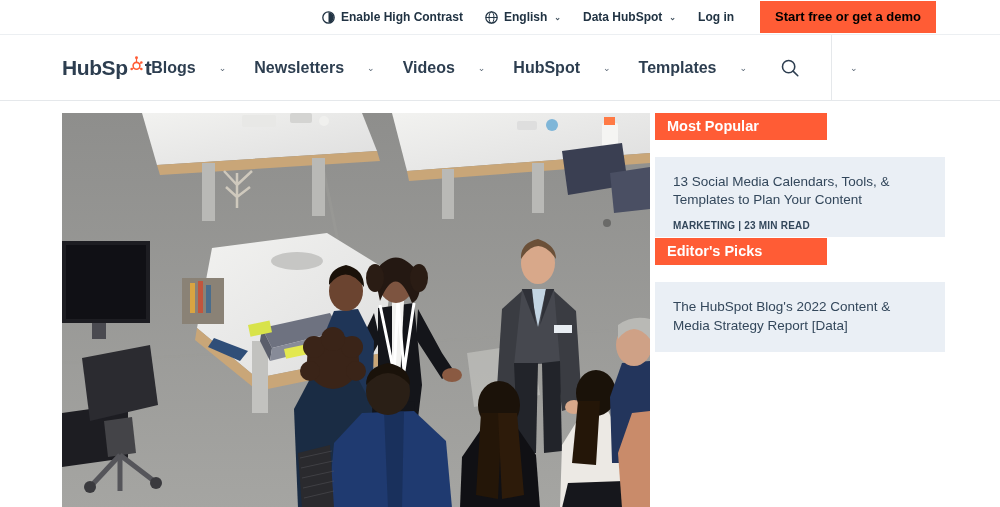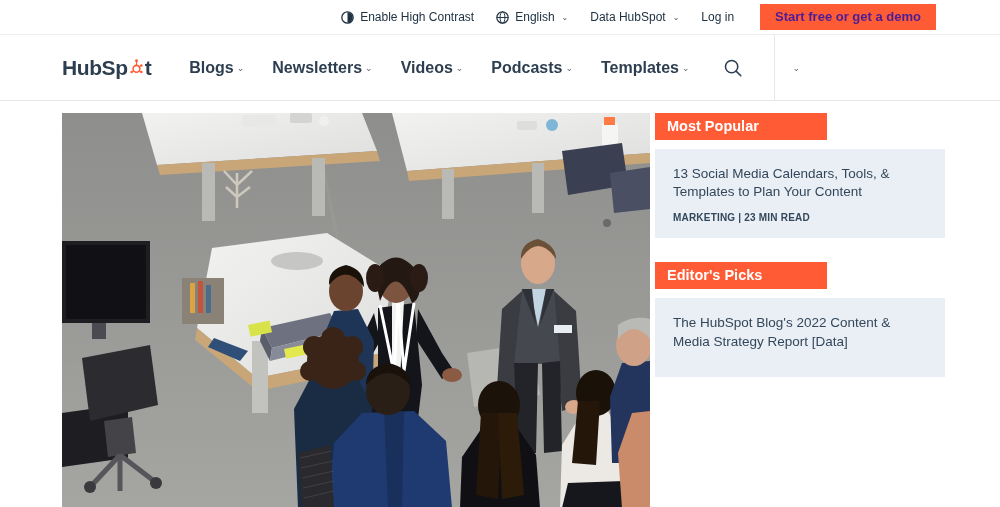--- a/index.html
+++ b/index.html
@@ -16,62 +16,61 @@
     display: flex;
     align-items: center;
     justify-content: flex-end;
     padding-right: 64px;
     gap: 22px;
     background: #fff;
     border-bottom: 1px solid #eceff2;
   }
   .util-item {
     display: flex; align-items: center; gap: 6px;
-    font-size: 12px; font-weight: normal; color: #213343;
+    font-size: 12px; font-weight: bold; color: #213343;
     cursor: pointer; white-space: nowrap;
   }
   .util-item .chev { font-size: 8px; opacity: .85; margin-left: 1px; }
   .icon-svg { display: block; }
   .cta-button {
     background: #ff5c35;
-    color: #4c1d95;
+    color: #000000;
     font-size: 13px;
     font-weight: bold;
     border: none;
     padding: 0 15px;
-    height: 26px;
+    height: 32px;
     line-height: 26px;
     cursor: pointer;
     font-family: "Liberation Sans", sans-serif;
     white-space: nowrap;
     margin-left: 4px;
   }
 
   
   .main-nav {
     height: 66px;
     display: flex;
     align-items: center;
     border-bottom: 1px solid #e5e8eb;
     background: #fff;
   }
   .logo {
     margin-left: 62px;
-    margin-right: 38px;
-    display: flex; align-items: center;
+    display: flex; 
     cursor: pointer;
     font-size: 21px;
     font-weight: bold;
     letter-spacing: -0.4px;
     color: #2d3e50;
   }
   .logo .sprocket { display: inline-block; vertical-align: middle; margin: 0 0px; }
   .nav-links { display: flex; align-items: center; gap: 28px; flex: 0 0 auto; }
   .nav-link {
-    display: flex; align-items: center; gap: 3px;
+    display: flex; align-items: center; gap: 23px;
     font-size: 16px; font-weight: bold; color: #2d3e50;
     cursor: pointer; white-space: nowrap;
   }
   .nav-link .chev { font-size: 9px; font-weight: normal; opacity: .8; }
   .nav-search {
     margin-left: 32px;
     margin-right: 30px;
     cursor: pointer;
     display: flex; align-items: center;
   }
@@ -105,27 +104,27 @@
     flex: 0 0 auto;
     display: flex; flex-direction: column;
   }
   .section-banner {
     background: #ff5c35;
     color: #fff;
     font-size: 14.5px;
     font-weight: bold;
     padding: 5px 12px 6px;
     width: 172px;
-    margin-bottom: 9px;
+    margin-bottom: 17px;
     cursor: pointer;
   }
   .card {
     background: #eaeff5;
-    padding: 16px 18px 15px;
-    margin-bottom: 24px;
+    padding: 16px 18px 6px;
+    margin-bottom: 1px;
     cursor: pointer;
   }
   .card-title {
     font-size: 13.5px;
     line-height: 1.35;
     color: #33475b;
     margin-bottom: 11px;
   }
   .card-meta {
     font-size: 10px;
@@ -200,21 +199,21 @@
     </div>
     <div class="nav-link">
       <span>Newsletters</span>
       <span class="chev">⌄</span>
     </div>
     <div class="nav-link">
       <span>Videos</span>
       <span class="chev">⌄</span>
     </div>
     <div class="nav-link">
-      <span>Podcasts</span>
+      <span>HubSpot</span>
       <span class="chev">⌄</span>
     </div>
     <div class="nav-link">
       <span>Templates</span>
       <span class="chev">⌄</span>
     </div>
   </div>
 
   <div class="nav-search">
     <span>

